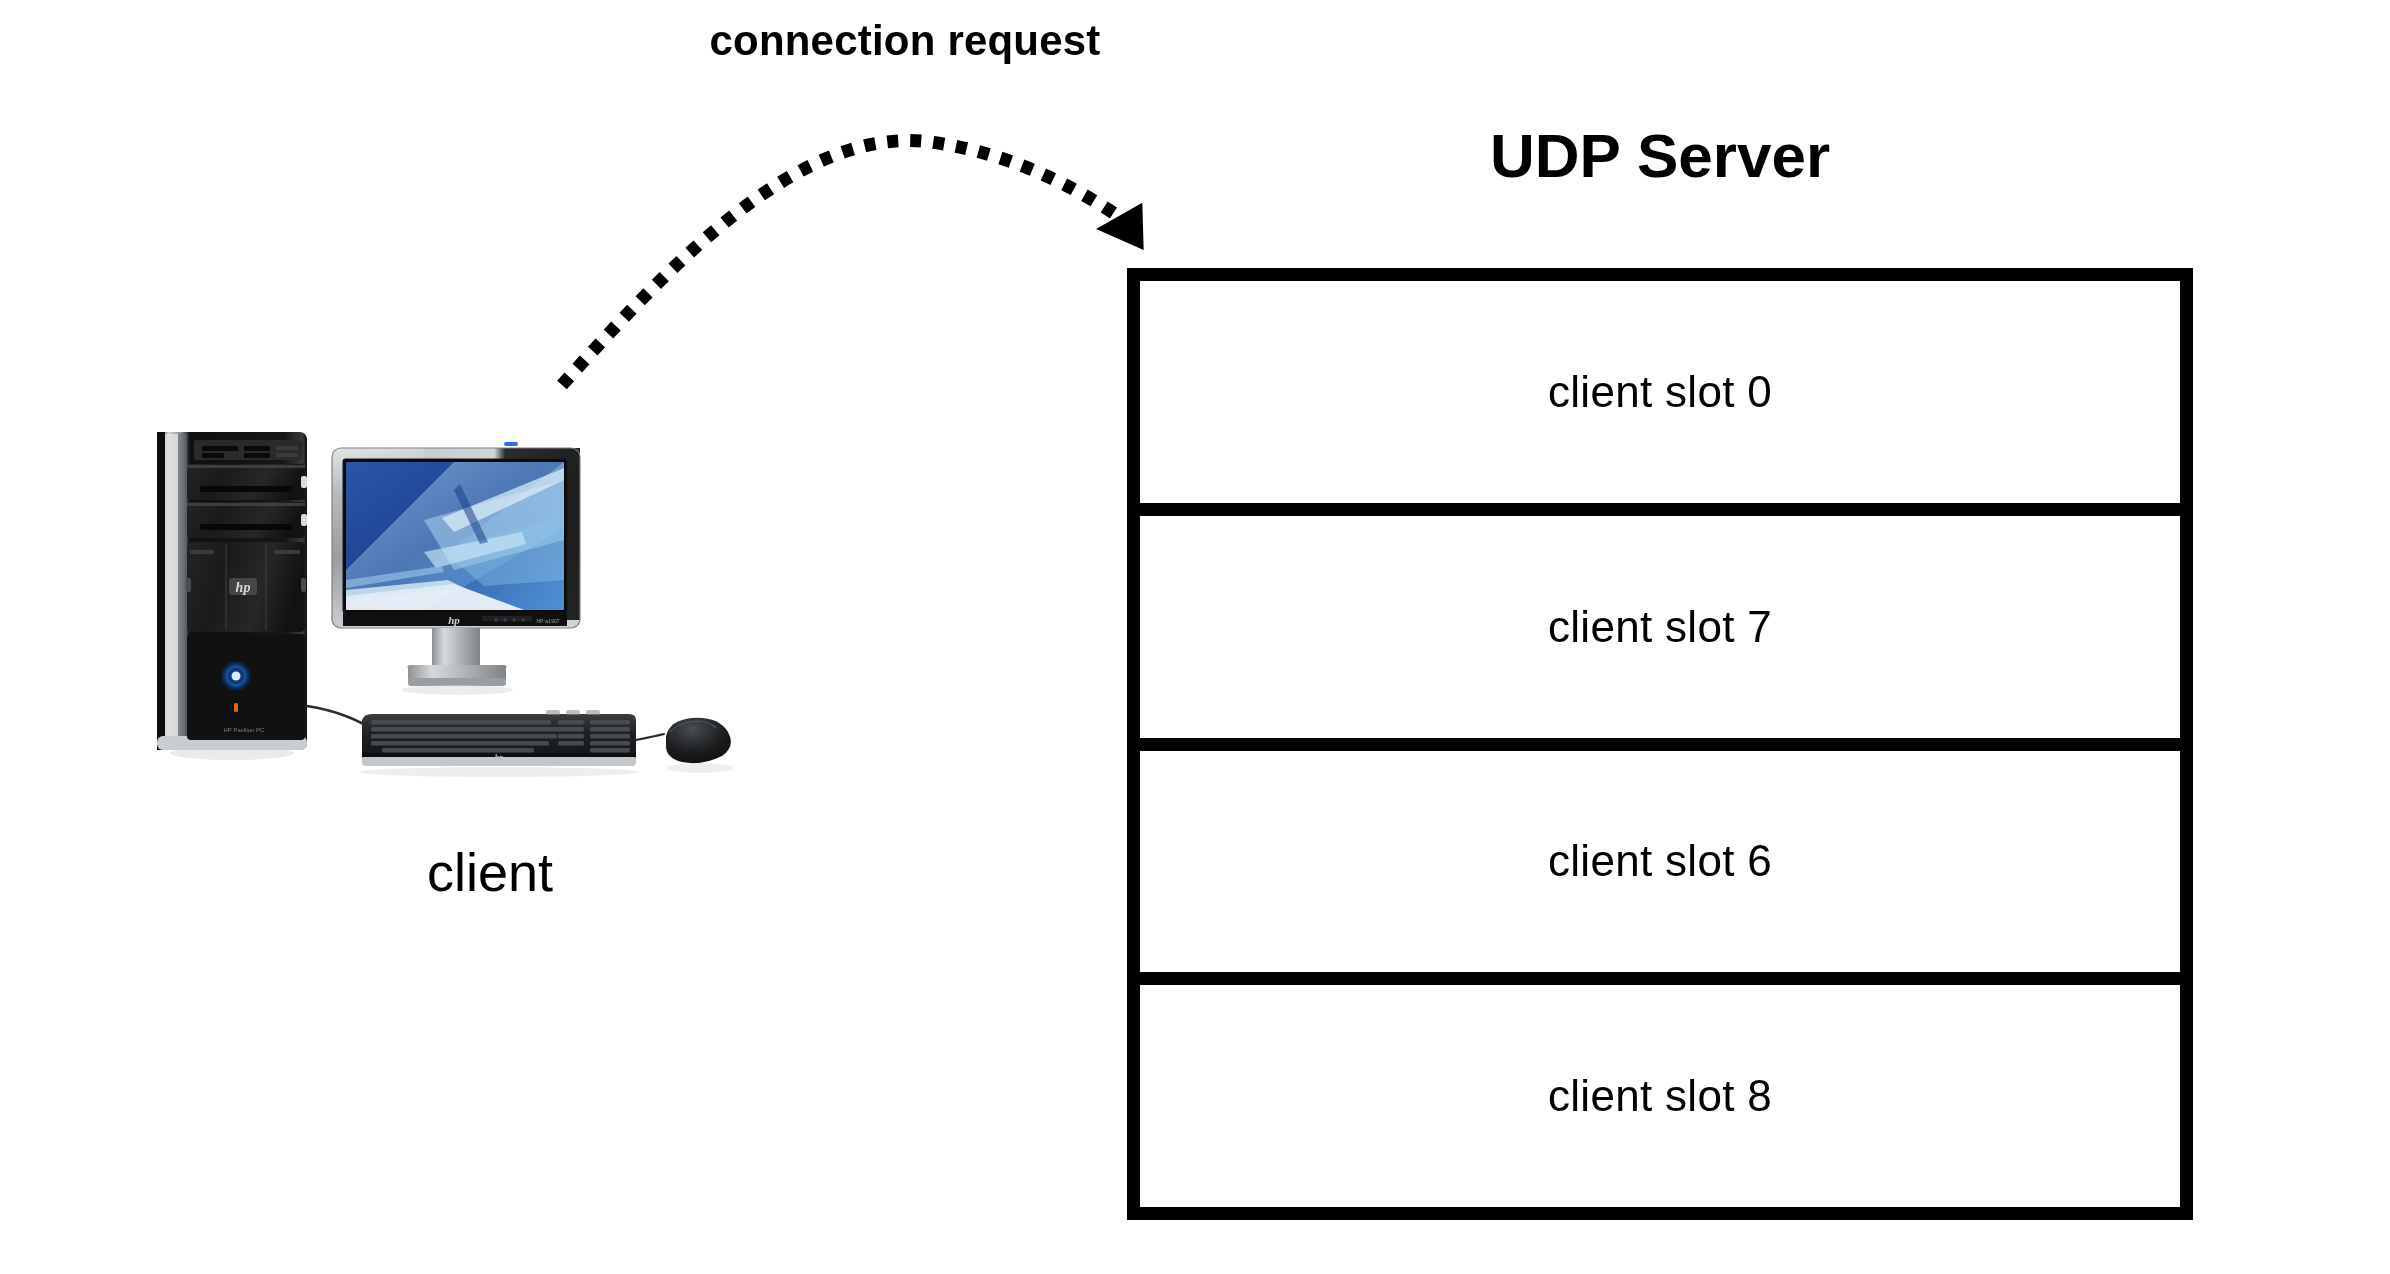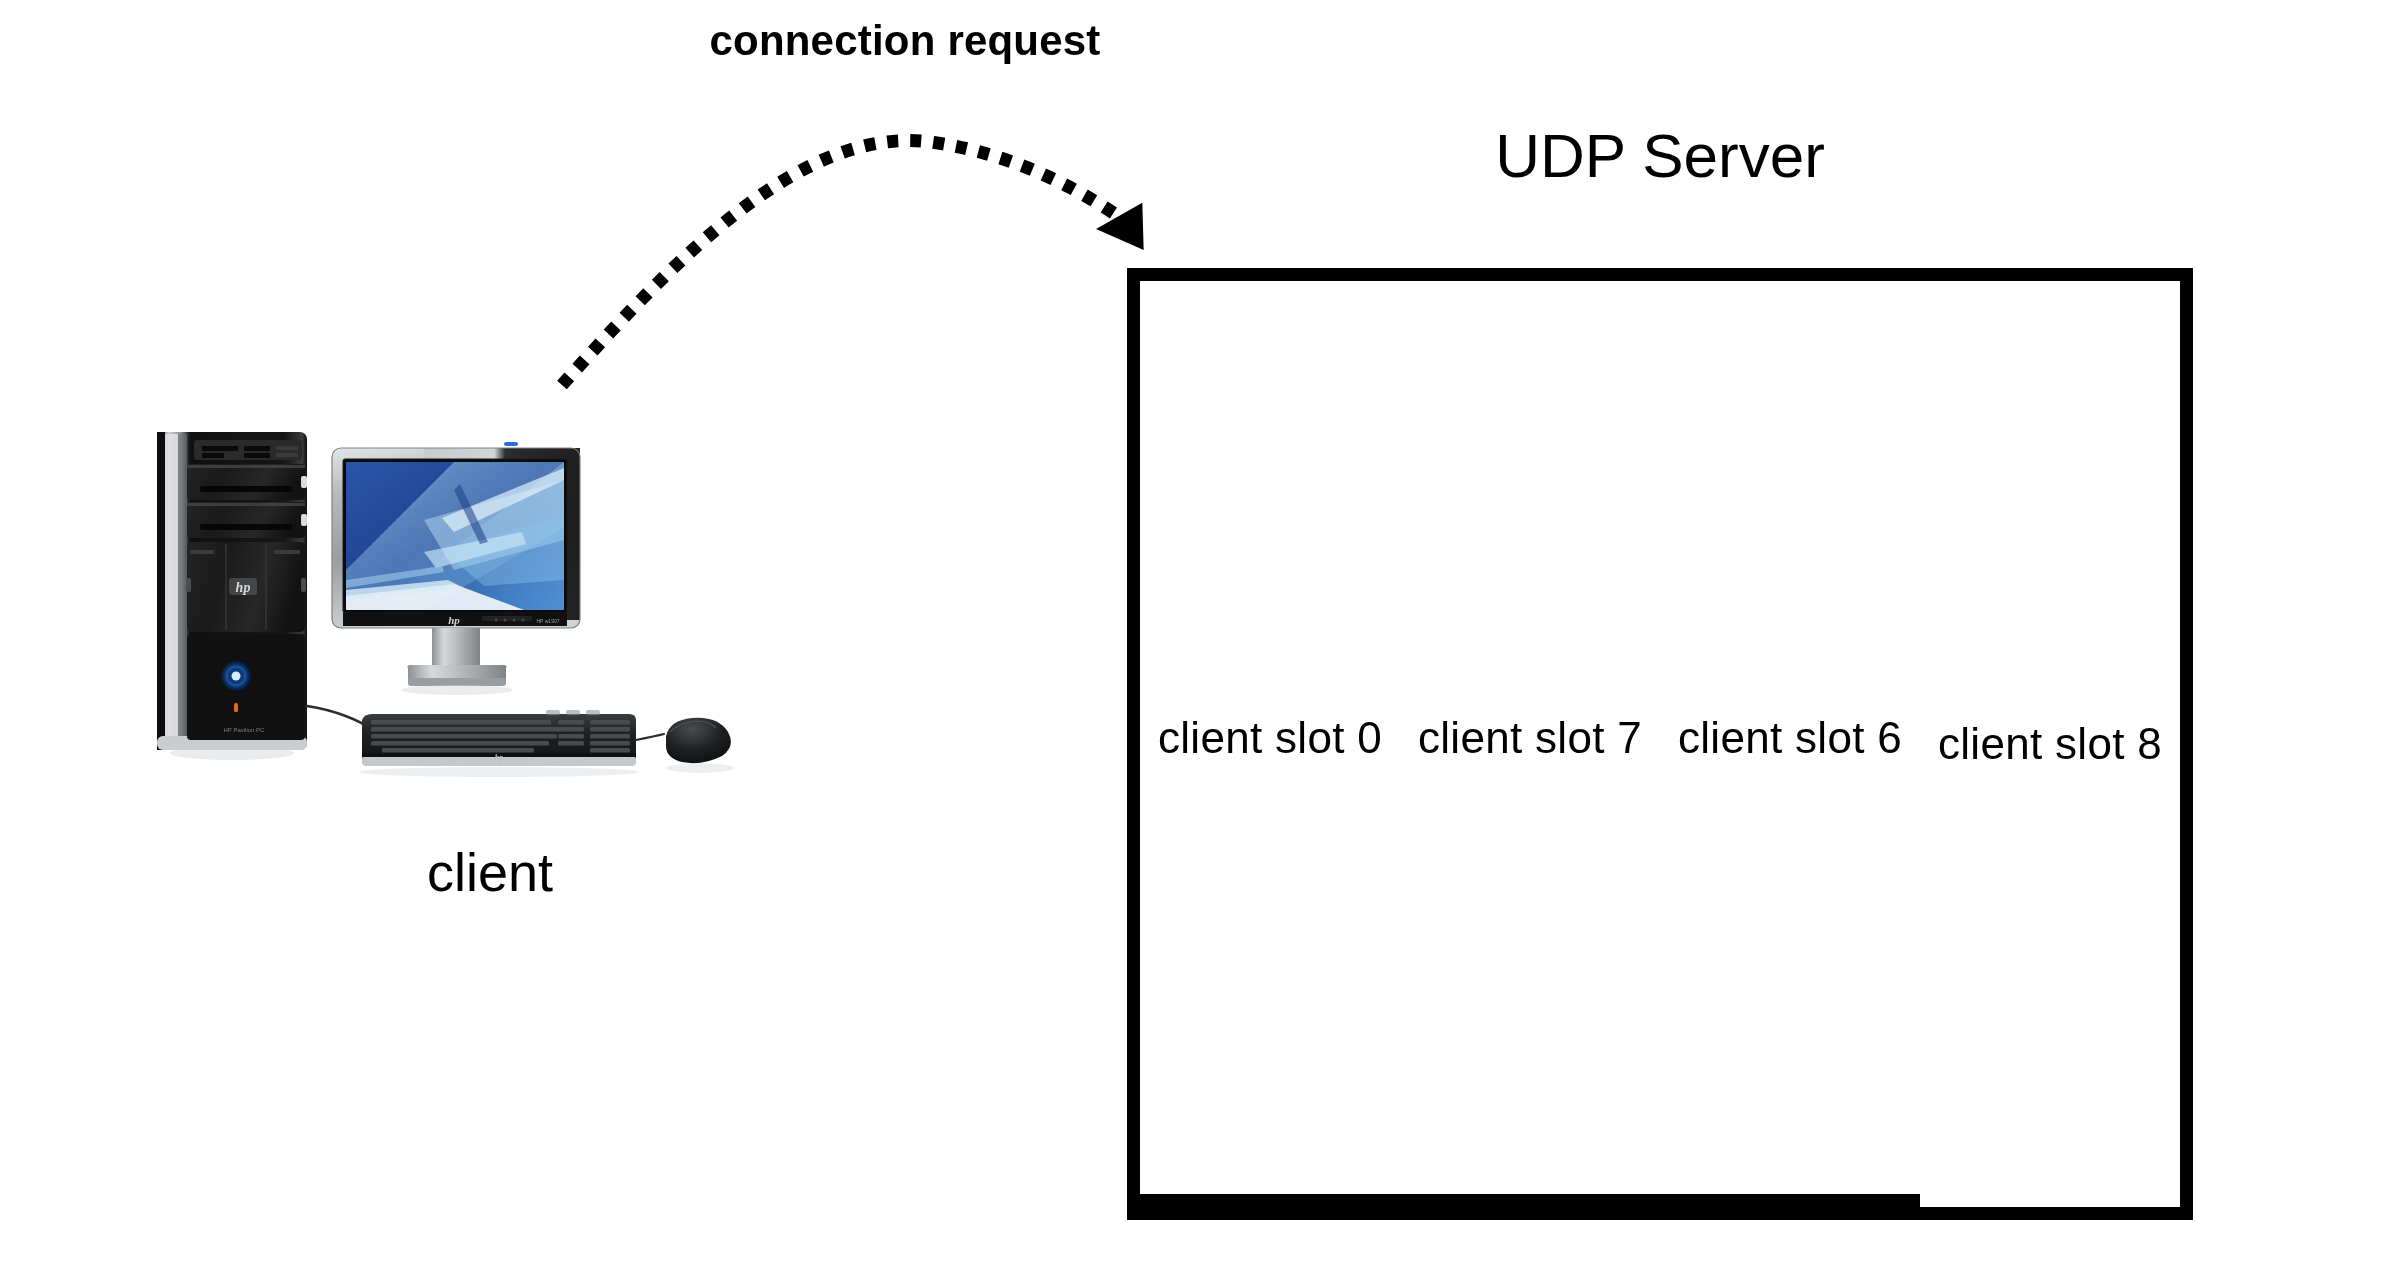--- a/index.html
+++ b/index.html
@@ -42,37 +42,37 @@
   }
 
   
   #server-title {
     position: absolute;
     left: 1127px;
     top: 125px;
     width: 1066px;
     text-align: center;
     font-size: 62px;
-    font-weight: 400;
+    font-weight: 700;
     line-height: 1;
     white-space: nowrap;
   }
 
   
   #slot-table {
     position: absolute;
     left: 1127px;
     top: 268px;
     width: 1066px;
     height: 952px;
     box-sizing: border-box;
     border: 13px solid #000000;
     background: #ffffff;
     display: flex;
-    flex-direction: row;
+    flex-direction: column;
   }
   .slot-row {
     flex: 1 1 0;
     display: flex;
     align-items: center;
     justify-content: center;
     border-bottom: 13px solid #000000;
     box-sizing: border-box;
     background: #ffffff;
   }

